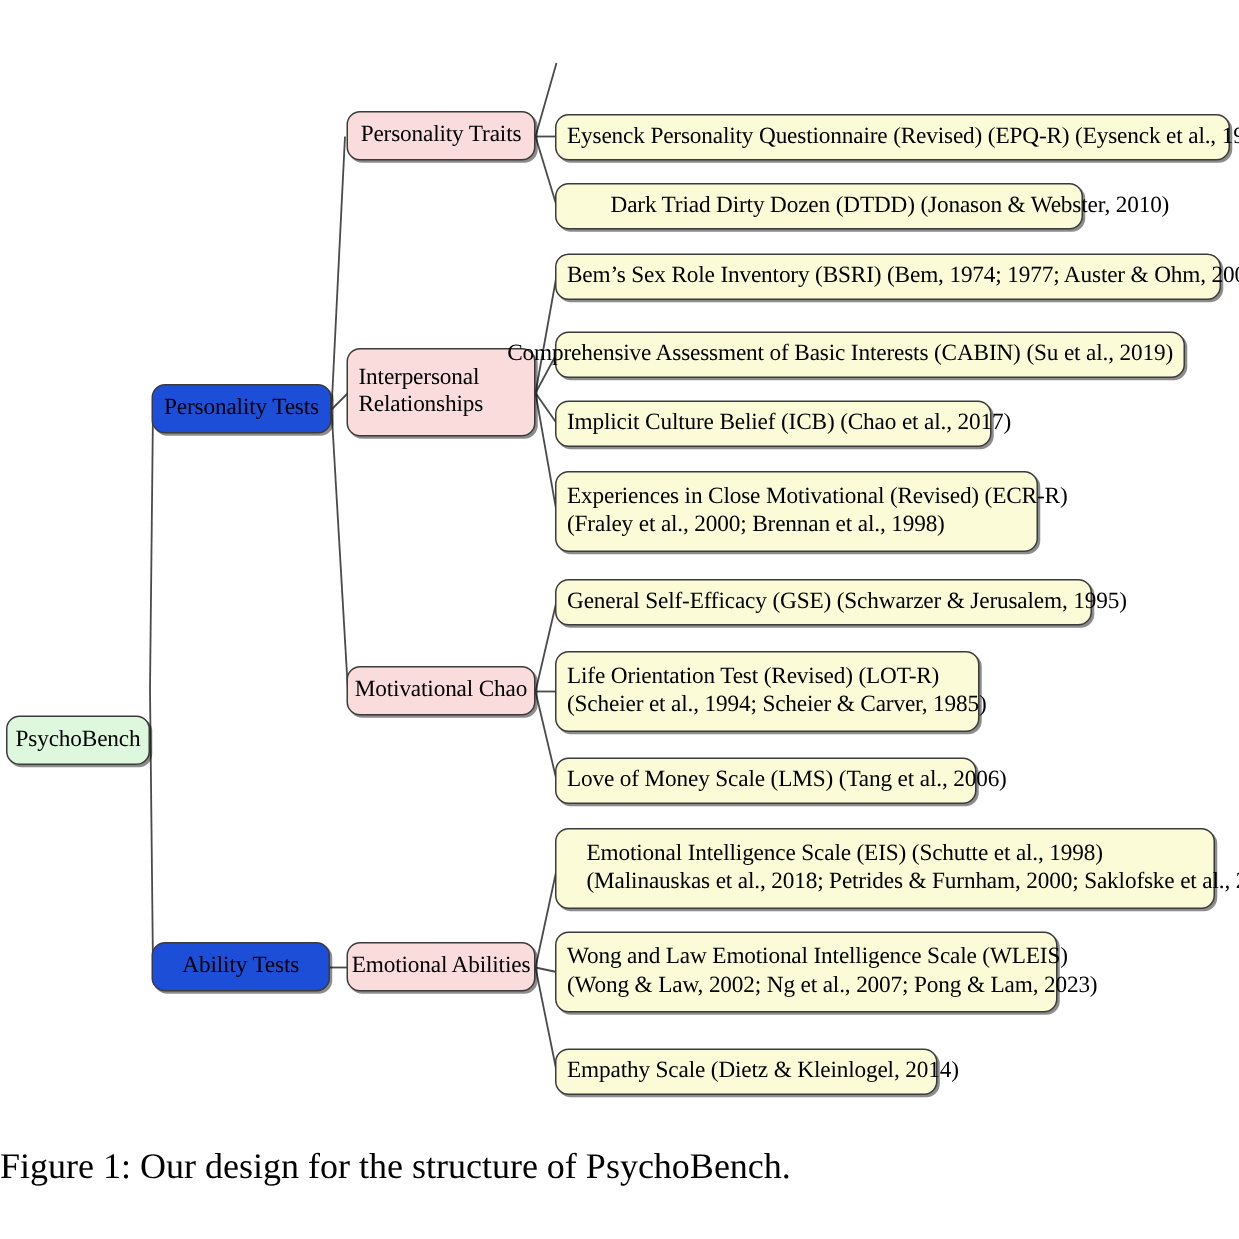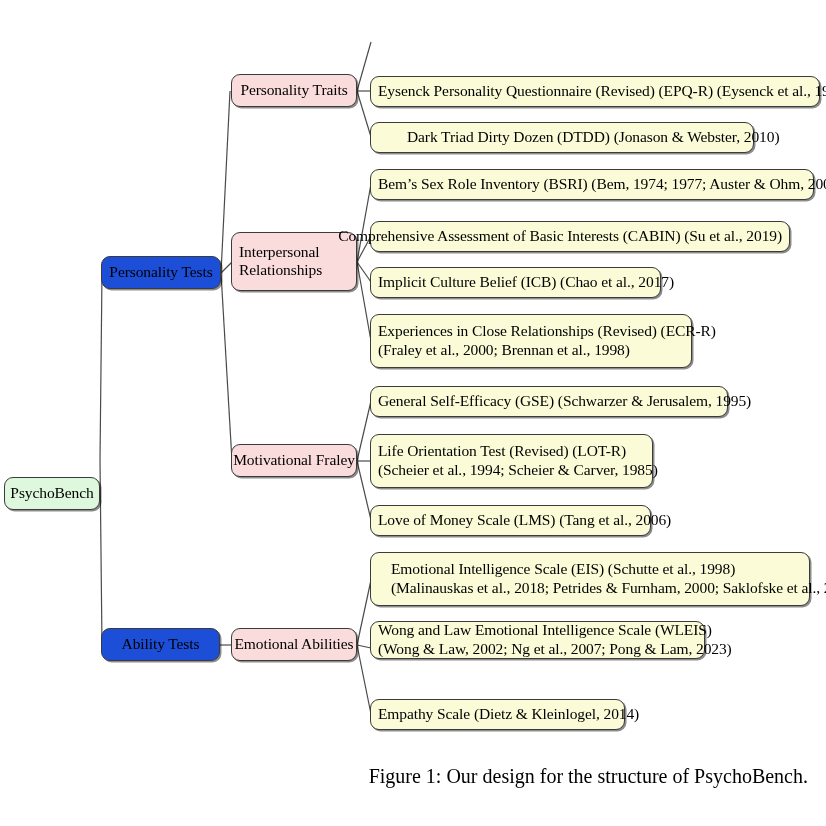--- a/index.html
+++ b/index.html
@@ -63,22 +63,22 @@
   }
   .node.leaf {
     background: #fbfbd7;
     align-items: flex-start;
   }
   #caption {
     position: absolute;
     left: 0;
     top: 765px;
     width: 808px;
-    text-align: right;
-    font-size: 20px;
+    text-align: left;
+    font-size: 24px;
     font-family: "Liberation Serif", "DejaVu Serif", serif;
   }
 </style>
 </head>
 <body>
 
 <div id="figure">
 
   <svg id="edges" viewBox="0 0 826 826">
     <g stroke="#4a4a4a" stroke-width="1.2" fill="none">
@@ -126,50 +126,50 @@
   <div class="node sub" style="left:231px; top:232px; width:126px; height:59px;">
     <span class="line">Interpersonal</span>
     <span class="line">Relationships</span>
   </div>
 
   <div class="node sub center" style="left:231px; top:74px; width:126px; height:33px;">
     <span class="line">Personality Traits</span>
   </div>
 
   <div class="node sub center" style="left:231px; top:444px; width:126px; height:33px;">
-    <span class="line">Motivational Fraley</span>
+    <span class="line">Motivational Chao</span>
   </div>
 
   <div class="node sub center" style="left:231px; top:628px; width:126px; height:33px;">
     <span class="line">Emotional Abilities</span>
   </div>
 
 
   <div class="node leaf" style="left:370px; top:76px; width:450px; height:31px;">
     <span class="line">Eysenck Personality Questionnaire (Revised) (EPQ-R) (Eysenck et al., 1985)</span>
   </div>
 
-  <div class="node leaf" style="left:370px; top:122px; width:384px; height:31px;padding-left:36px;">
+  <div class="node leaf" style="left:370px; top:122px; width:352px; height:31px;padding-left:36px;">
     <span class="line">Dark Triad Dirty Dozen (DTDD) (Jonason &amp; Webster, 2010)</span>
   </div>
 
   <div class="node leaf" style="left:370px; top:169px; width:444px; height:31px;">
     <span class="line">Bem’s Sex Role Inventory (BSRI) (Bem, 1974; 1977; Auster &amp; Ohm, 2000)</span>
   </div>
 
   <div class="node leaf" style="left:370px; top:221px; width:420px; height:31px;align-items:flex-end;">
     <span class="line">Comprehensive Assessment of Basic Interests (CABIN) (Su et al., 2019)</span>
   </div>
 
   <div class="node leaf" style="left:370px; top:267px; width:291px; height:31px;">
     <span class="line">Implicit Culture Belief (ICB) (Chao et al., 2017)</span>
   </div>
 
   <div class="node leaf" style="left:370px; top:314px; width:322px; height:54px;">
-    <span class="line">Experiences in Close Relationships (Revised) (ECR-R)</span>
+    <span class="line">Experiences in Close Motivational (Revised) (ECR-R)</span>
     <span class="line">(Fraley et al., 2000; Brennan et al., 1998)</span>
   </div>
 
   <div class="node leaf" style="left:370px; top:386px; width:358px; height:31px;">
     <span class="line">General Self-Efficacy (GSE) (Schwarzer &amp; Jerusalem, 1995)</span>
   </div>
 
   <div class="node leaf" style="left:370px; top:434px; width:283px; height:54px;">
     <span class="line">Life Orientation Test (Revised) (LOT-R)</span>
     <span class="line">(Scheier et al., 1994; Scheier &amp; Carver, 1985)</span>
@@ -177,21 +177,21 @@
 
   <div class="node leaf" style="left:370px; top:505px; width:281px; height:31px;">
     <span class="line">Love of Money Scale (LMS) (Tang et al., 2006)</span>
   </div>
 
   <div class="node leaf" style="left:370px; top:552px; width:440px; height:54px;padding-left:20px;">
     <span class="line">Emotional Intelligence Scale (EIS) (Schutte et al., 1998)</span>
     <span class="line">(Malinauskas et al., 2018; Petrides &amp; Furnham, 2000; Saklofske et al., 2003)</span>
   </div>
 
-  <div class="node leaf" style="left:370px; top:621px; width:335px; height:38px;">
+  <div class="node leaf" style="left:370px; top:621px; width:335px; height:54px;">
     <span class="line">Wong and Law Emotional Intelligence Scale (WLEIS)</span>
     <span class="line">(Wong &amp; Law, 2002; Ng et al., 2007; Pong &amp; Lam, 2023)</span>
   </div>
 
   <div class="node leaf" style="left:370px; top:699px; width:255px; height:31px;">
     <span class="line">Empathy Scale (Dietz &amp; Kleinlogel, 2014)</span>
   </div>
 
   <div id="caption">Figure 1: Our design for the structure of PsychoBench.</div>
 

